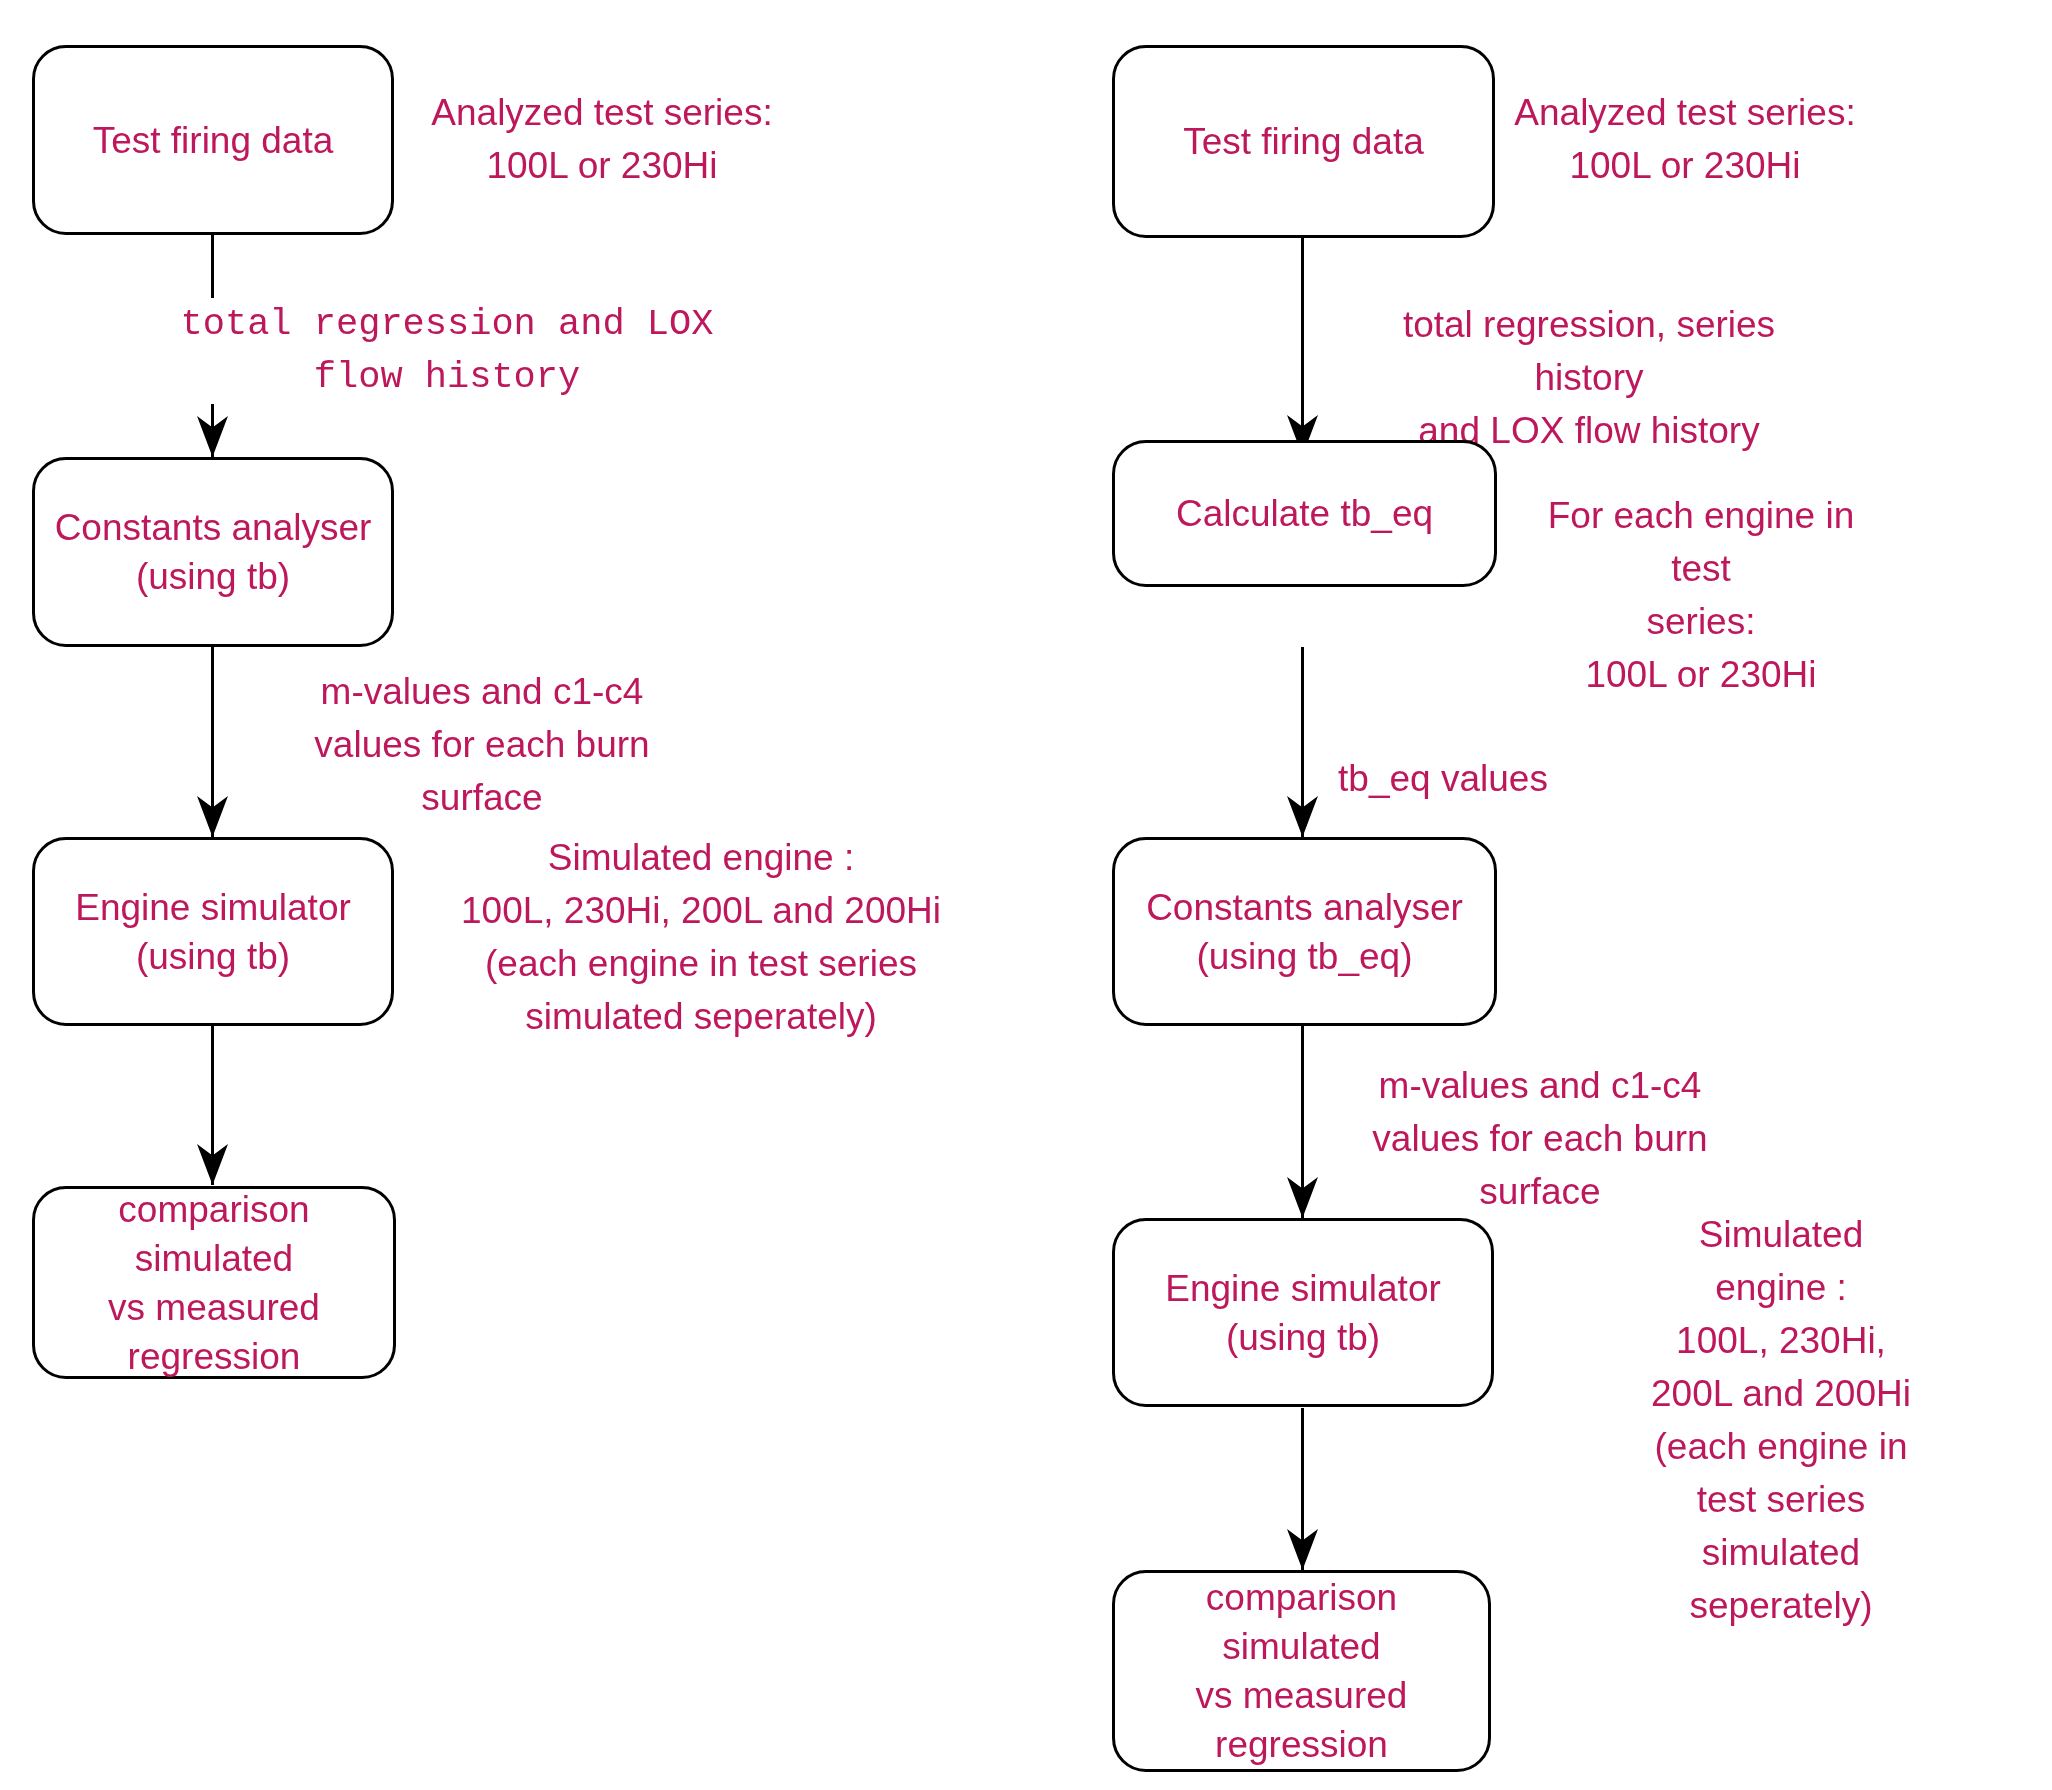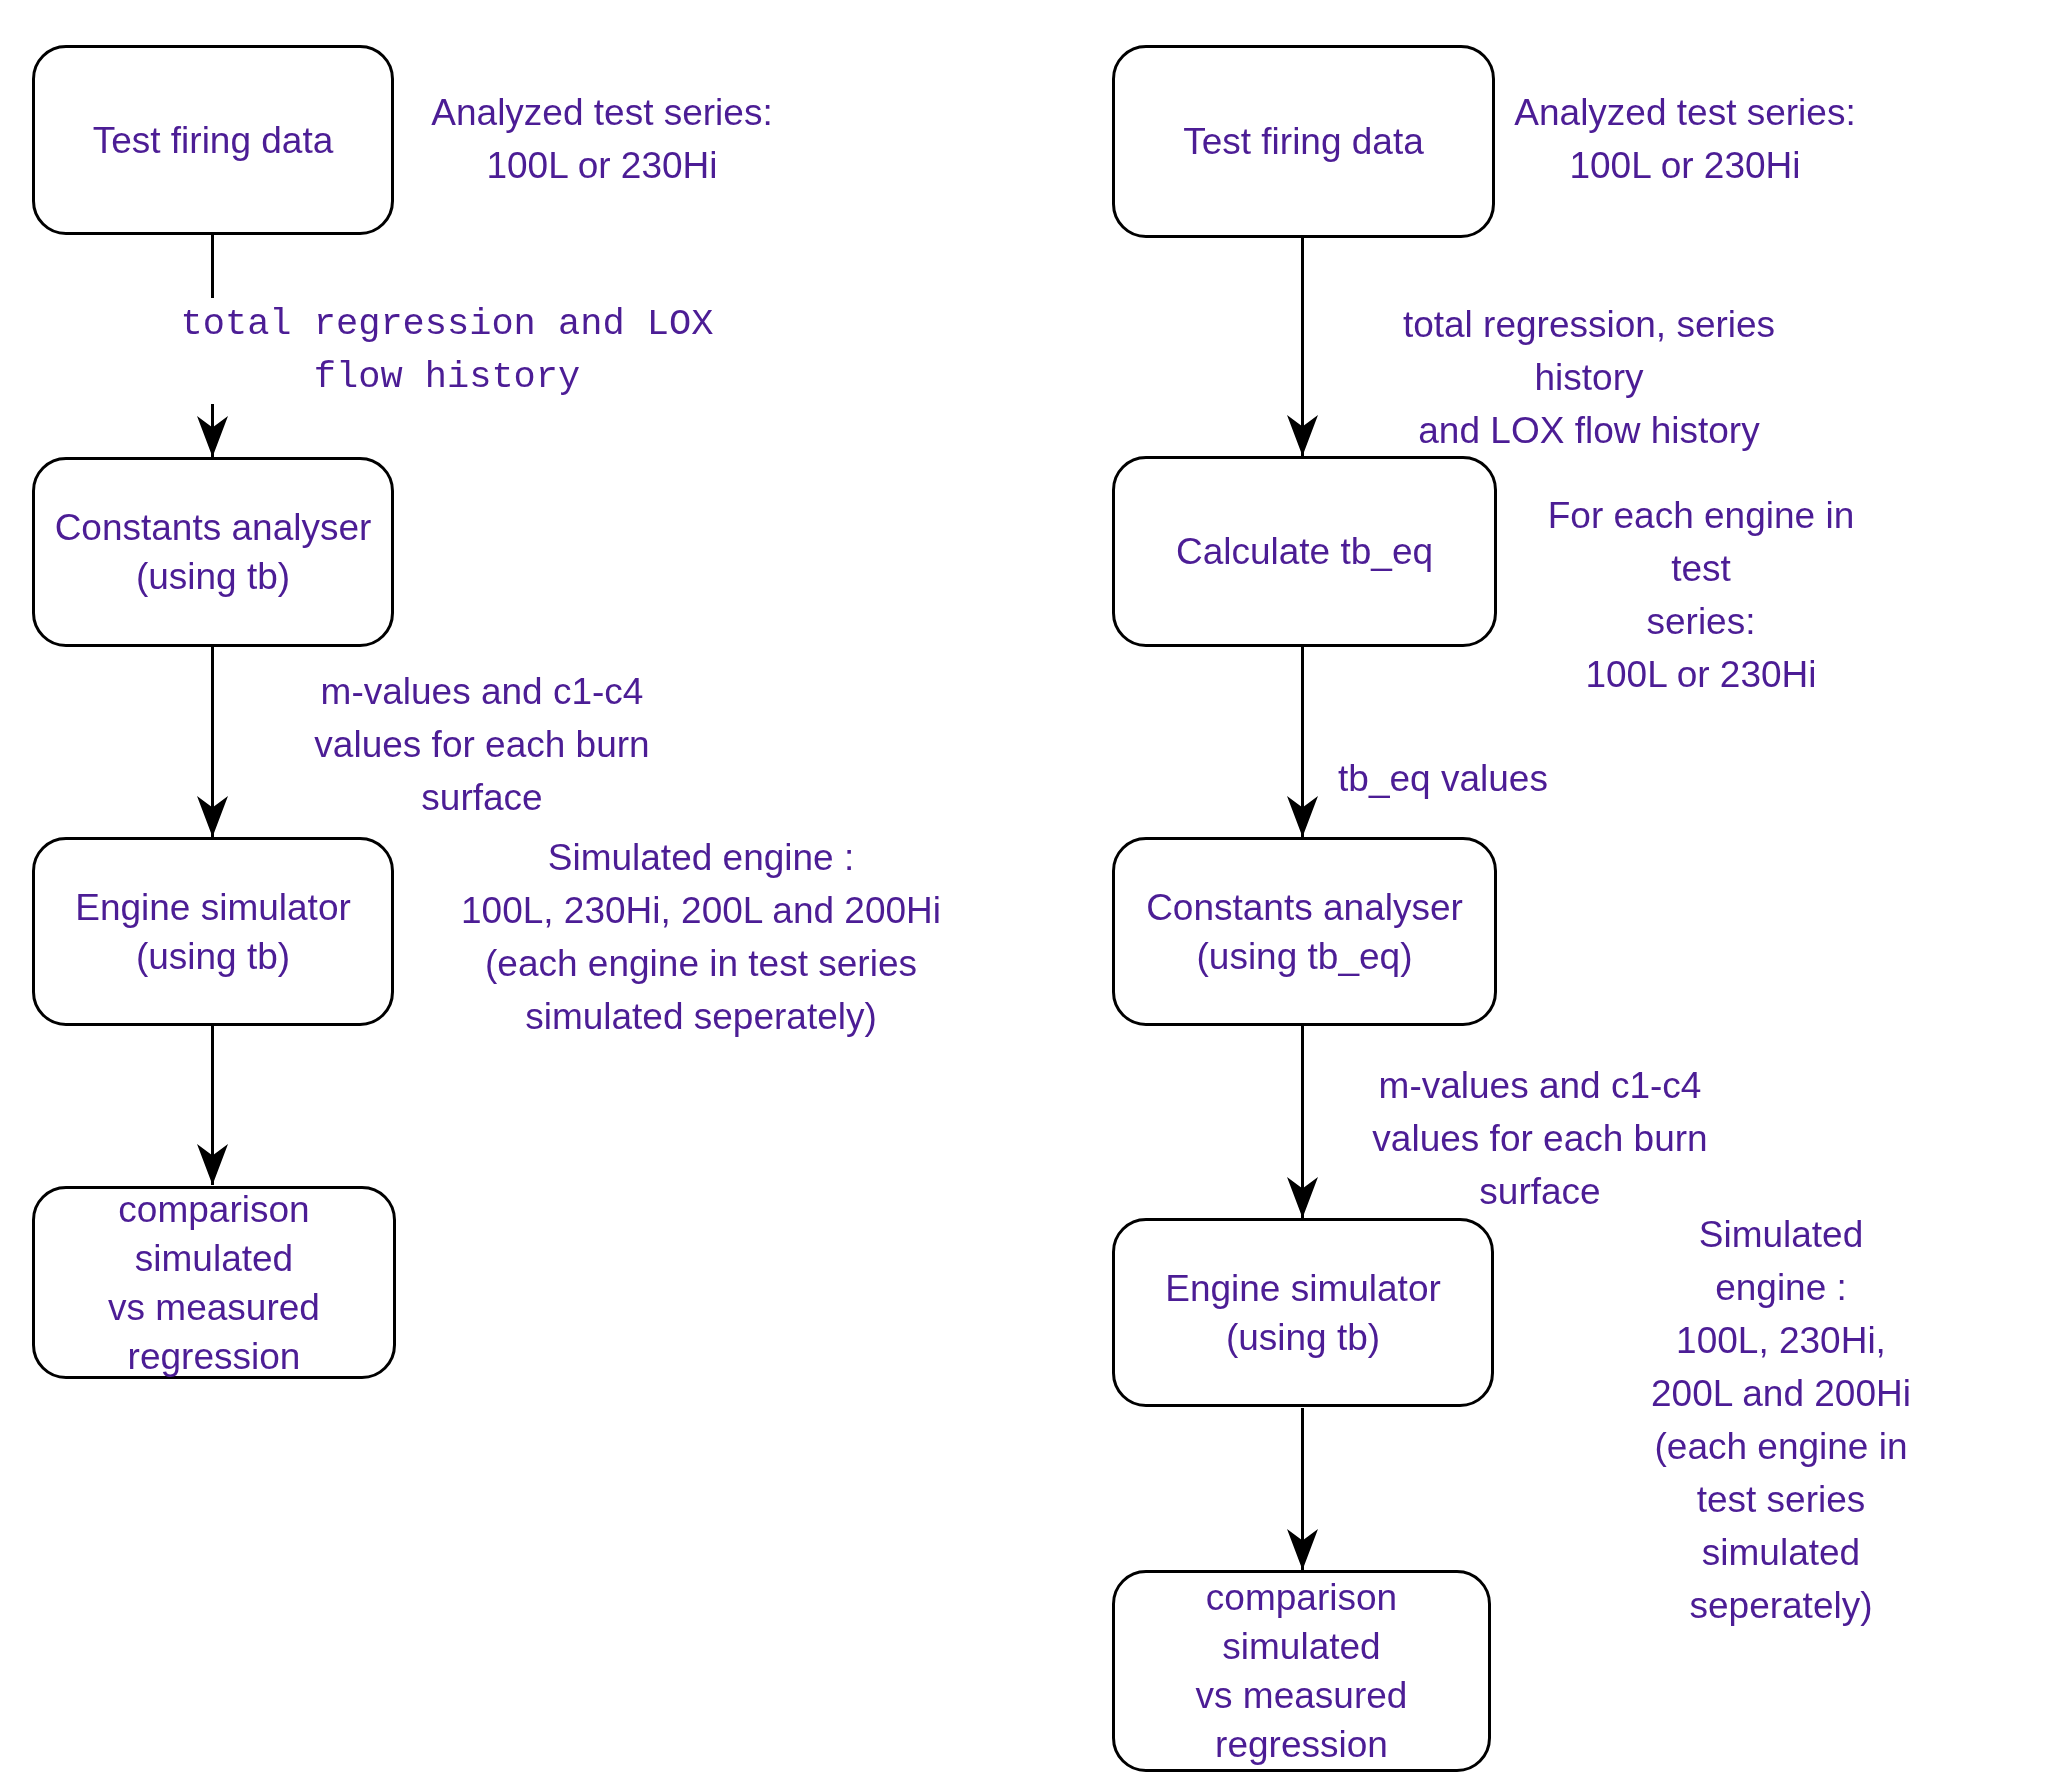--- a/index.html
+++ b/index.html
@@ -6,21 +6,21 @@
     margin: 0;
     padding: 0;
     background: #ffffff;
   }
   #canvas {
     position: relative;
     width: 2053px;
     height: 1790px;
     background: #ffffff;
     font-family: "Liberation Sans", sans-serif;
-    color: #4c1d95;
+    color: #be185d;
     overflow: hidden;
   }
   .node {
     position: absolute;
     box-sizing: border-box;
     border: 3.4px solid #000000;
     border-radius: 34px;
     background: #ffffff;
     display: flex;
     align-items: center;
@@ -98,21 +98,21 @@
 
   <div class="annotation" style="left:1685px; top:86px;">Analyzed test series:
 100L or 230Hi</div>
 
   <div class="arrow-line" style="left:1301px; top:237px; height:219px;"></div>
   <div class="arrowhead" style="left:1287px; top:415px;"></div>
 
   <div class="edge-label" style="left:1589px; top:298px;">total regression, series history
 and LOX flow history</div>
 
-  <div class="node" style="left:1112px; top:456px; width:385px; height:191px;">Calculate tb_eq</div>
+  <div class="node" style="left:1112px; top:440px; width:385px; height:147px;">Calculate tb_eq</div>
 
   <div class="annotation" style="left:1701px; top:489px;">For each engine in test
 series:
 100L or 230Hi</div>
 
   <div class="arrow-line" style="left:1301px; top:647px; height:190px;"></div>
   <div class="arrowhead" style="left:1287px; top:796px;"></div>
 
   <div class="edge-label" style="left:1443px; top:752px;">tb_eq values</div>
 

